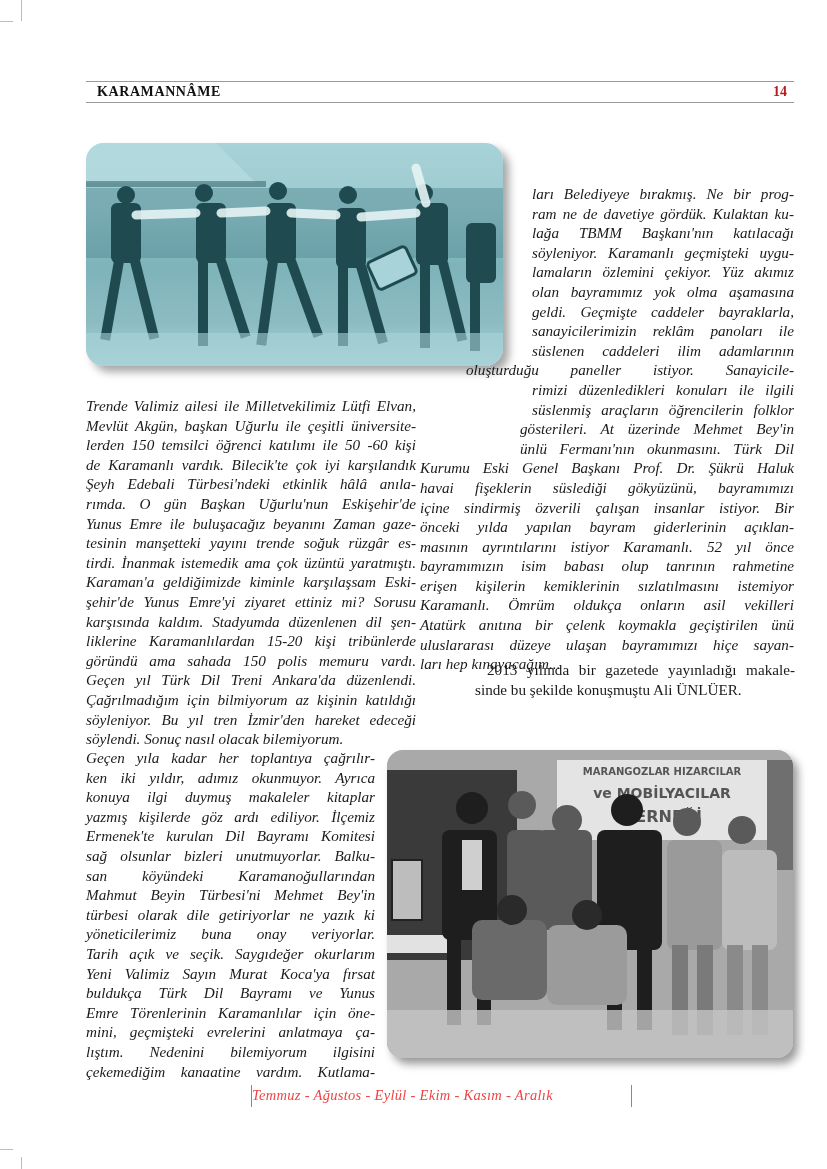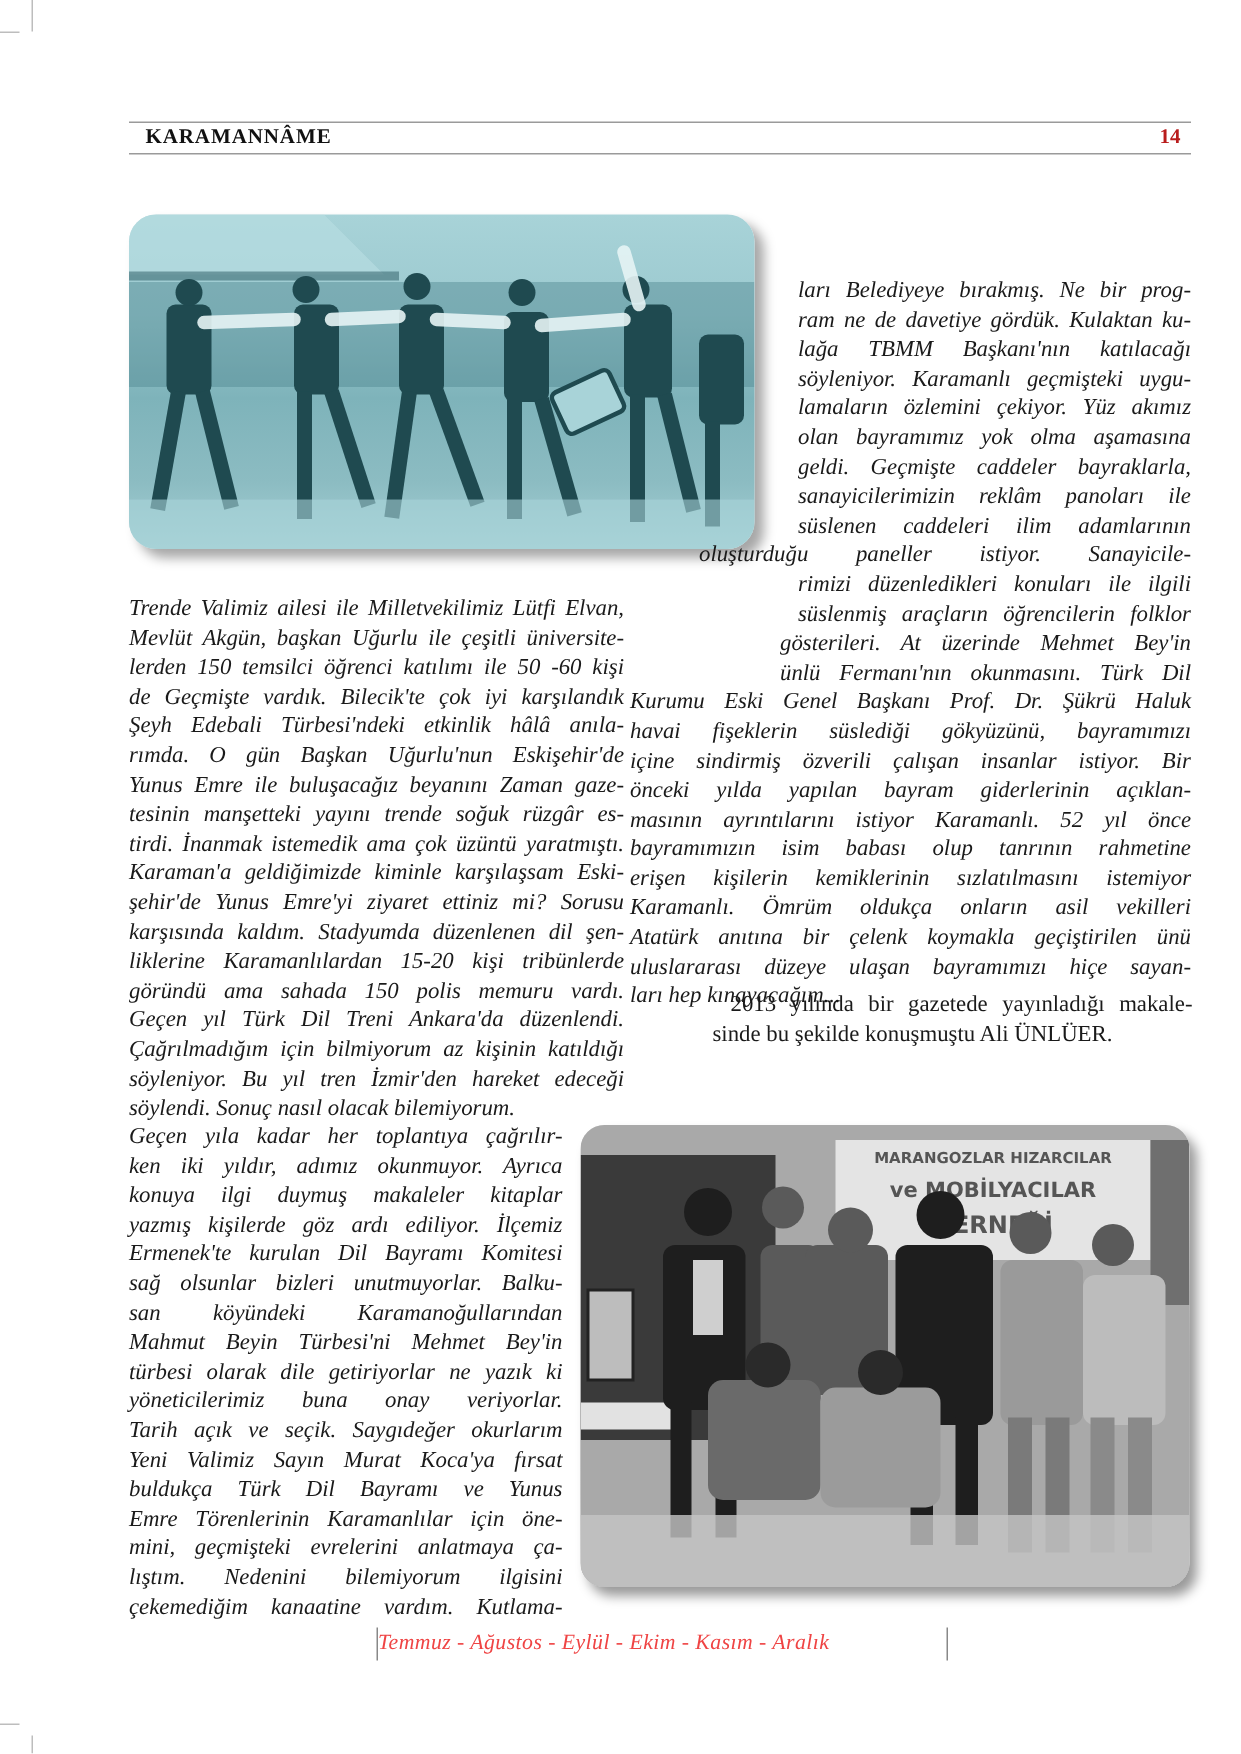--- a/index.html
+++ b/index.html
@@ -122,21 +122,21 @@
 
 <div class="final" id="finalPara">
     <span class="line" style="padding-left: 12px;">2013 yılında bir gazetede yayınladığı makale-</span>
     <span class="line last">sinde bu şekilde konuşmuştu Ali ÜNLÜER.</span>
   </div>
 
 <div class="col left-col" id="leftCol">
     <span class="line">Trende Valimiz ailesi ile Milletvekilimiz Lütfi Elvan,</span>
     <span class="line">Mevlüt Akgün, başkan Uğurlu ile çeşitli üniversite-</span>
     <span class="line">lerden 150 temsilci öğrenci katılımı ile 50 -60 kişi</span>
-    <span class="line">de Geçmişte vardık. Bilecik'te çok iyi karşılandık</span>
+    <span class="line">de Karamanlı vardık. Bilecik'te çok iyi karşılandık</span>
     <span class="line">Şeyh Edebali Türbesi'ndeki etkinlik hâlâ anıla-</span>
     <span class="line">rımda. O gün Başkan Uğurlu'nun Eskişehir'de</span>
     <span class="line">Yunus Emre ile buluşacağız beyanını Zaman gaze-</span>
     <span class="line">tesinin manşetteki yayını trende soğuk rüzgâr es-</span>
     <span class="line">tirdi. İnanmak istemedik ama çok üzüntü yaratmıştı.</span>
     <span class="line">Karaman'a geldiğimizde kiminle karşılaşsam Eski-</span>
     <span class="line">şehir'de Yunus Emre'yi ziyaret ettiniz mi? Sorusu</span>
     <span class="line">karşısında kaldım. Stadyumda düzenlenen dil şen-</span>
     <span class="line">liklerine Karamanlılardan 15-20 kişi tribünlerde</span>
     <span class="line">göründü ama sahada 150 polis memuru vardı.</span>

